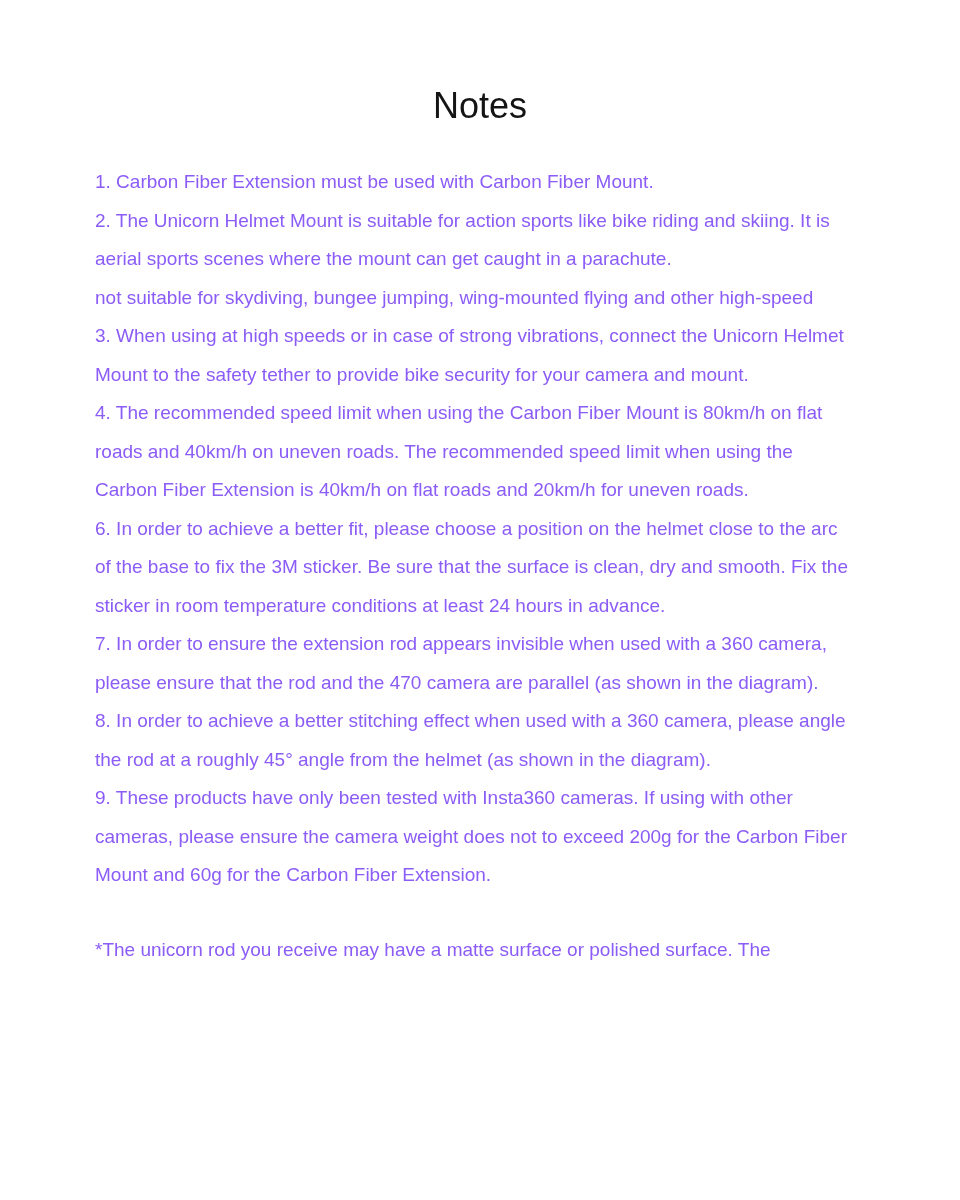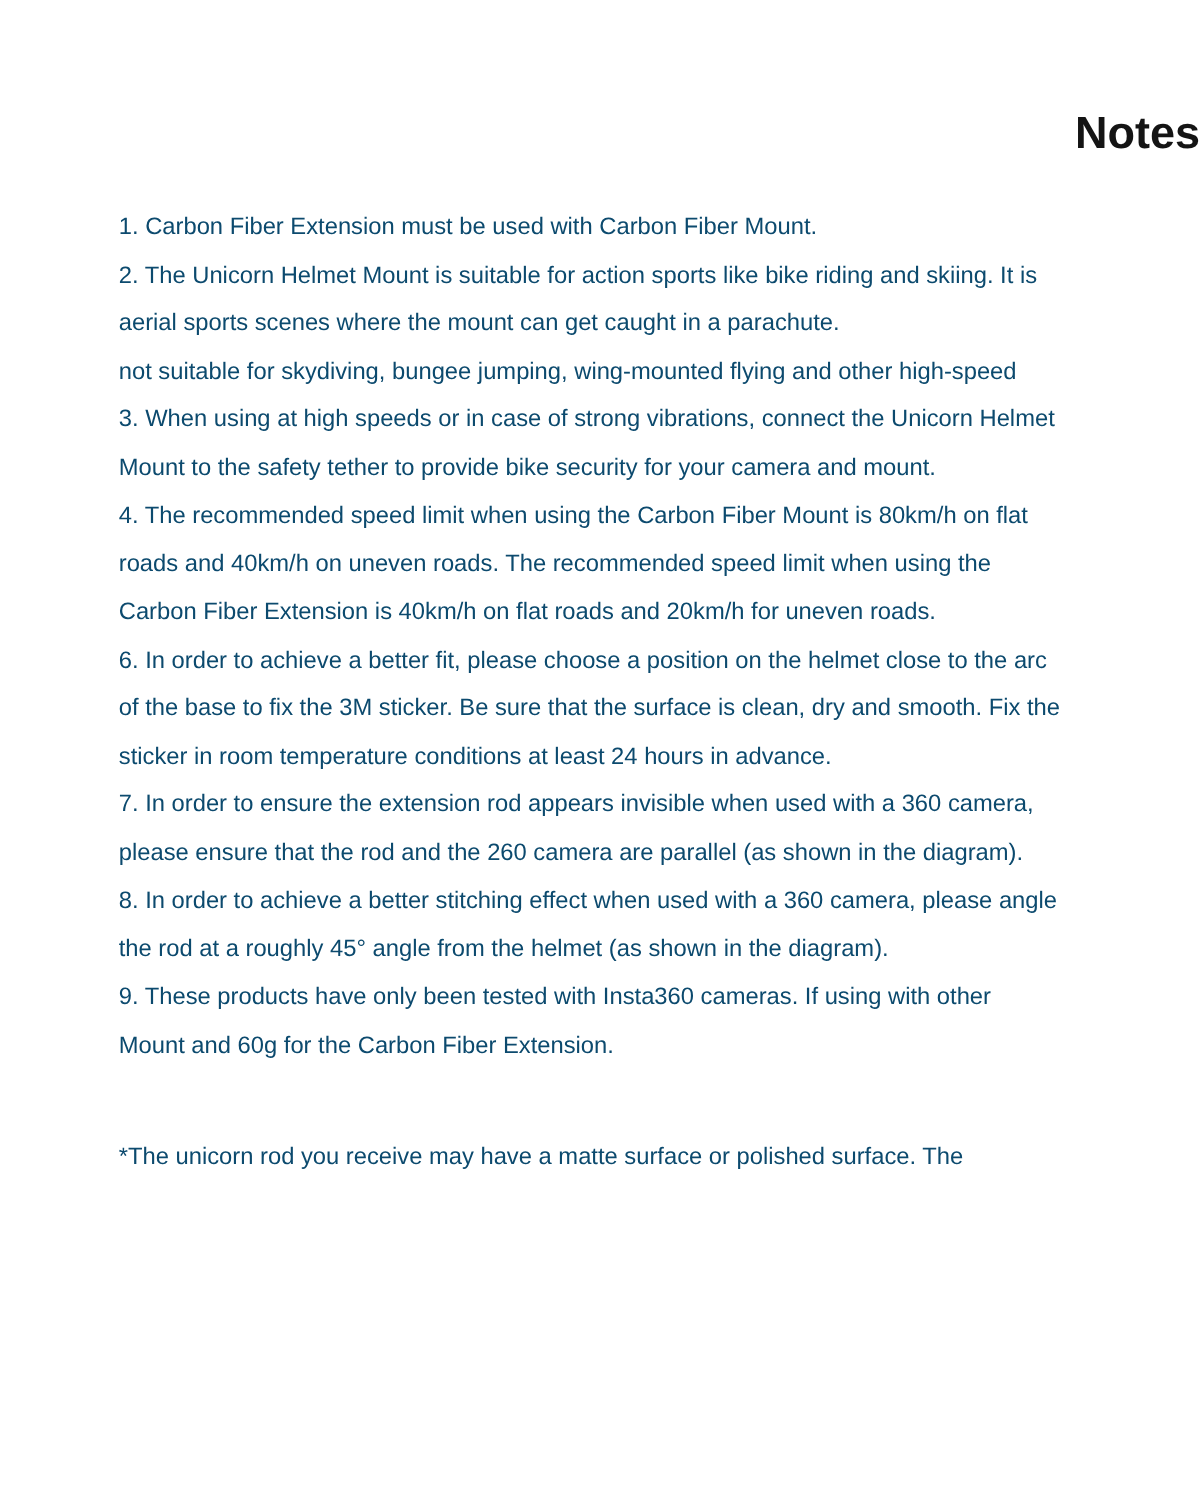--- a/index.html
+++ b/index.html
@@ -20,24 +20,24 @@
     width: 960px;
     height: 1200px;
     background: #ffffff;
   }
   .page-title {
     position: absolute;
     top: 84px;
     left: 0;
     width: 960px;
     margin: 0;
-    text-align: right;
+    text-align: center;
     font-size: 36px;
     line-height: 44px;
-    font-weight: 700;
+    font-weight: 400;
     color: #141414;
     letter-spacing: 0px;
   }
   .notes-content {
     position: absolute;
     top: 163px;
     left: 95px;
     width: 800px;
     font-size: 19px;
     line-height: 38.5px;
@@ -45,29 +45,29 @@
     color: #8a8a8a;
   }
   .note-item {
     margin: 0;
     padding: 0;
   }
   .note-line {
     white-space: nowrap;
   }
   .footnote {
-    margin-top: 51px;
+    margin-top: 36px;
   }
 </style>
 </head>
 <body>
 
 <div class="page" style="background: rgb(255, 255, 255);">
   <h1 class="page-title" style="color: rgb(20, 20, 20);">Notes</h1>
-  <div class="notes-content" id="notes-list" style="color: #0c4a6e;">
+  <div class="notes-content" id="notes-list" style="color: #8b5cf6;">
       <div class="note-item">
         <div class="note-line">1. Carbon Fiber Extension must be used with Carbon Fiber Mount.</div>
       </div>
       <div class="note-item">
         <div class="note-line">2. The Unicorn Helmet Mount is suitable for action sports like bike riding and skiing. It is</div>
         <div class="note-line">aerial sports scenes where the mount can get caught in a parachute.</div>
         <div class="note-line">not suitable for skydiving, bungee jumping, wing-mounted flying and other high-speed</div>
       </div>
       <div class="note-item">
         <div class="note-line">3. When using at high speeds or in case of strong vibrations, connect the Unicorn Helmet</div>
@@ -78,27 +78,28 @@
         <div class="note-line">roads and 40km/h on uneven roads. The recommended speed limit when using the</div>
         <div class="note-line">Carbon Fiber Extension is 40km/h on flat roads and 20km/h for uneven roads.</div>
       </div>
       <div class="note-item">
         <div class="note-line">6. In order to achieve a better fit, please choose a position on the helmet close to the arc</div>
         <div class="note-line">of the base to fix the 3M sticker. Be sure that the surface is clean, dry and smooth. Fix the</div>
         <div class="note-line">sticker in room temperature conditions at least 24 hours in advance.</div>
       </div>
       <div class="note-item">
         <div class="note-line">7. In order to ensure the extension rod appears invisible when used with a 360 camera,</div>
-        <div class="note-line">please ensure that the rod and the 260 camera are parallel (as shown in the diagram).</div>
+        <div class="note-line">please ensure that the rod and the 470 camera are parallel (as shown in the diagram).</div>
       </div>
       <div class="note-item">
         <div class="note-line">8. In order to achieve a better stitching effect when used with a 360 camera, please angle</div>
         <div class="note-line">the rod at a roughly 45° angle from the helmet (as shown in the diagram).</div>
       </div>
       <div class="note-item">
         <div class="note-line">9. These products have only been tested with Insta360 cameras. If using with other</div>
+        <div class="note-line">cameras, please ensure the camera weight does not to exceed 200g for the Carbon Fiber</div>
         <div class="note-line">Mount and 60g for the Carbon Fiber Extension.</div>
       </div>
       <div class="note-item footnote">
         <div class="note-line">*The unicorn rod you receive may have a matte surface or polished surface. The</div>
       </div>
     </div>
 </div>
 
 </body></html>

